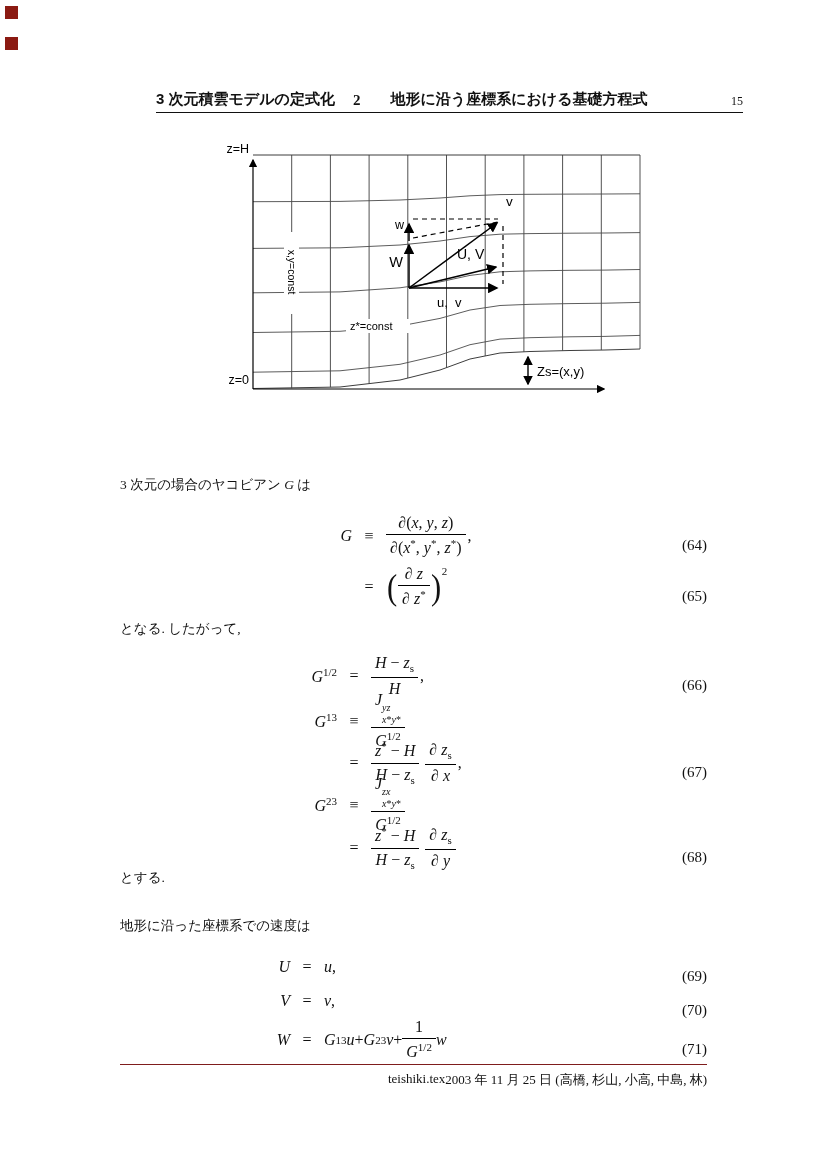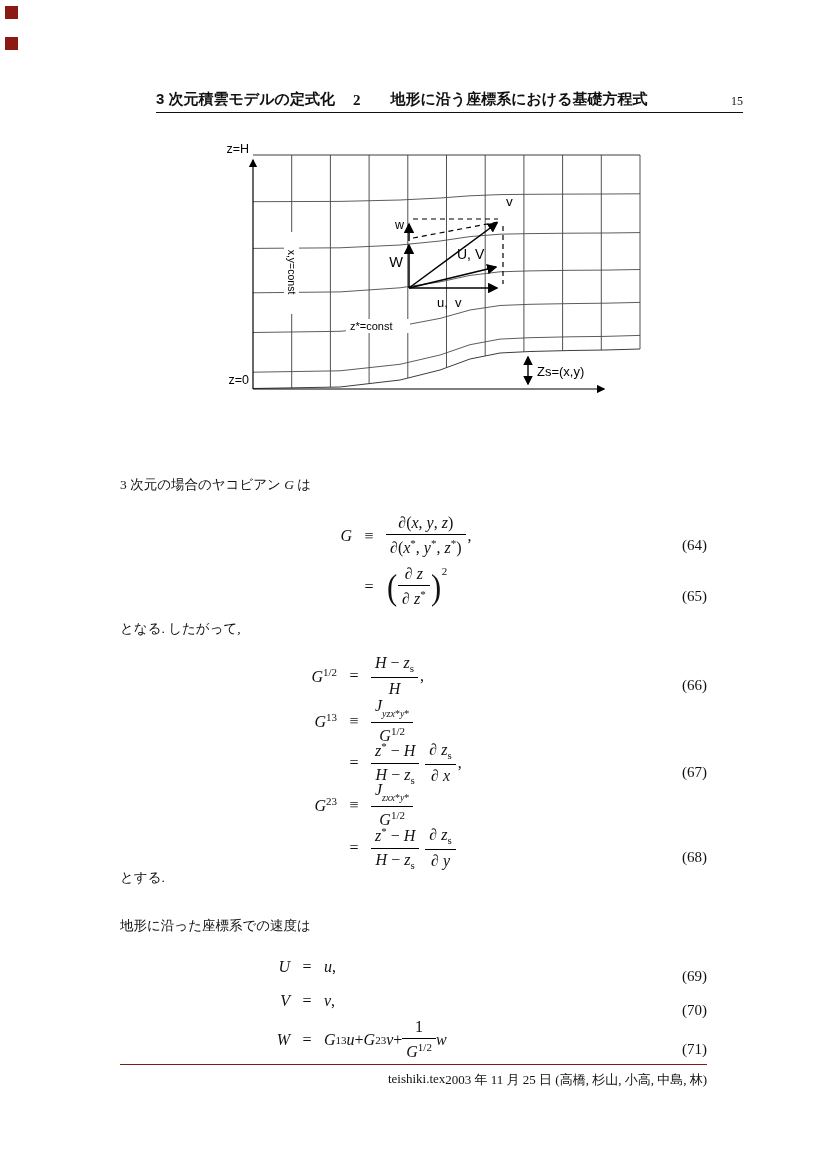--- a/index.html
+++ b/index.html
@@ -40,21 +40,21 @@
 
   sup{font-size:11px;} sub{font-size:11px;}
   .frac{display:inline-block;vertical-align:middle;text-align:center;}
   .frac .num{display:block;padding:0 4px 2px;border-bottom:1px solid #000;}
   .frac .den{display:block;padding:2px 4px 0;}
   .fgap{display:inline-block;width:6px;}
   .comma{margin-left:2px;}
   .bigp{font-size:36px;font-weight:300;vertical-align:middle;line-height:0.9;display:inline-block;
         transform:scaleX(.85);}
   .pow{position:relative;top:-16px;font-size:11px;}
-  .ss{display:inline-flex;flex-direction:row;justify-content:center;vertical-align:-6px;
+  .ss{display:inline-flex;flex-direction:column;justify-content:center;vertical-align:-6px;
       font-size:10px;line-height:1.15;text-align:left;}
   .eq-rhs i, .eq-lhs i, .caption i, .para i{font-family:"Liberation Serif","DejaVu Serif",serif;}
 
   
   .footer{position:absolute;left:120px;top:1064px;width:587px;border-top:1px solid #7f1d1d;
           padding-top:6px;display:flex;justify-content:flex-end;font-size:13px;}
 </style>
 </head>
 <body>
 

